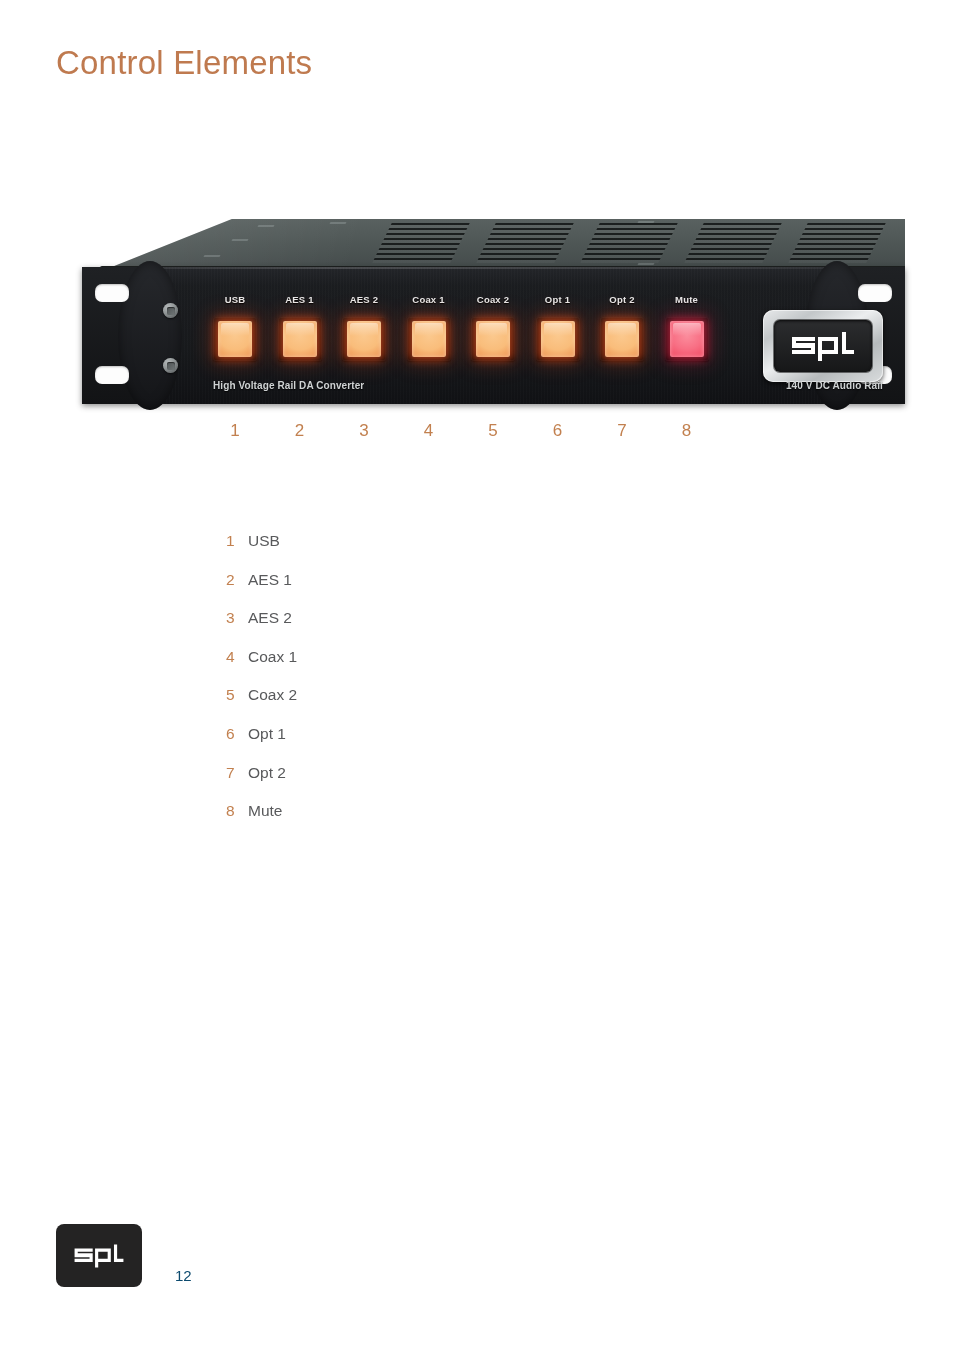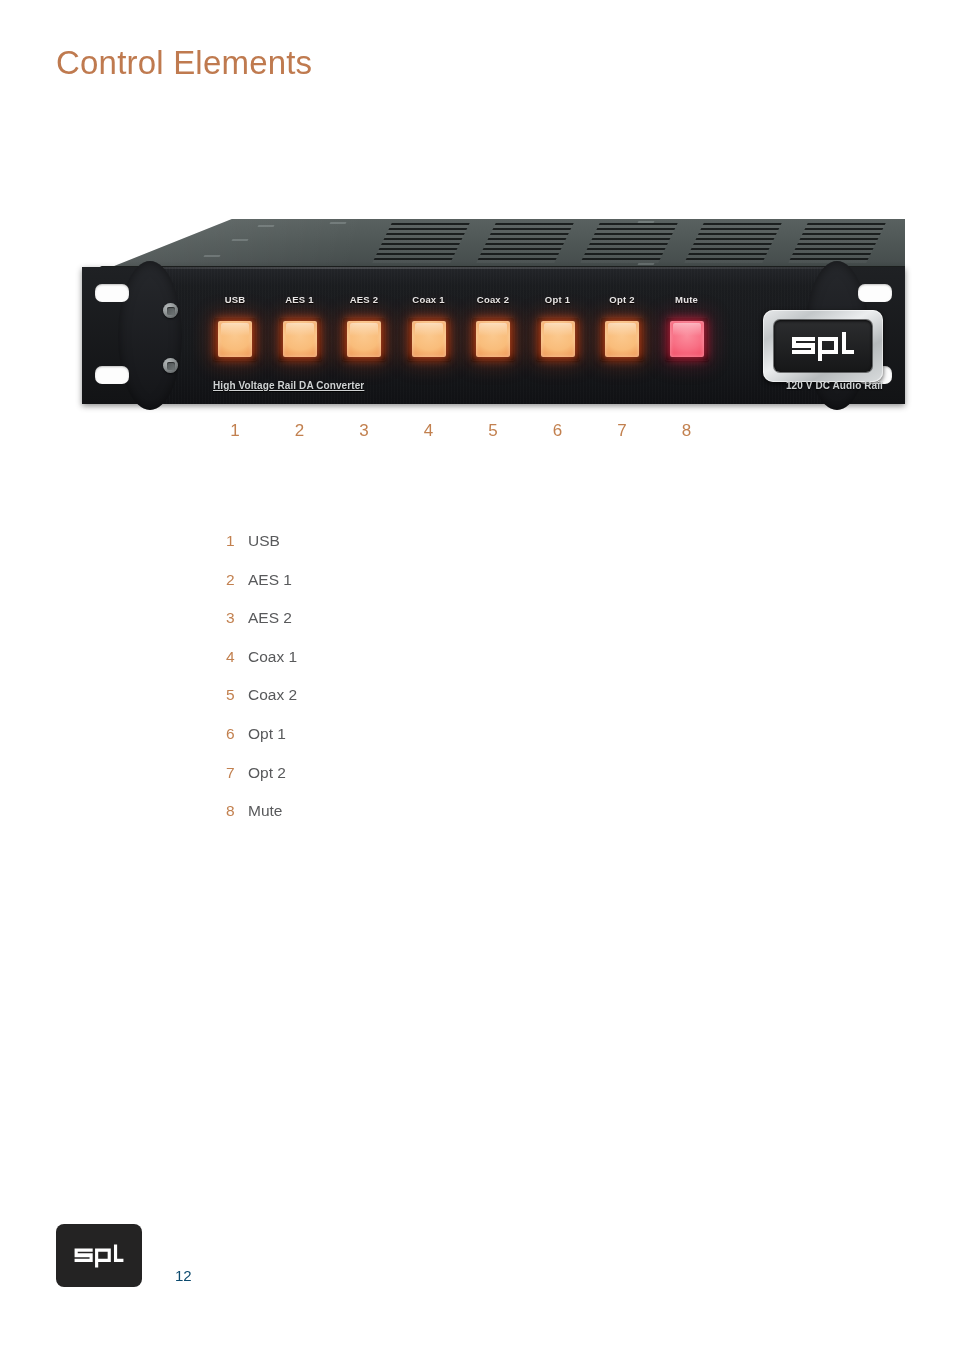--- a/index.html
+++ b/index.html
@@ -159,21 +159,21 @@
   }
 
   
   .face-caption {
     position:absolute; left:131px; right:22px; bottom:13px; height:14px;
   }
   .caption-left, .caption-right {
     position:absolute; bottom:0; font-size:10px; font-weight:700; color:#cfd2d3; letter-spacing:.1px;
     text-shadow:0 1px 1px rgba(0,0,0,.85); white-space:nowrap;
   }
-  .caption-left { left:0;text-decoration:underline; }
+  .caption-left { left:0; }
   .caption-right { right:0; }
 
   
   .callouts { position:absolute; left:213px; top:421px; width:520px; height:26px; }
   .callout {
     position:absolute; top:0; width:44px; text-align:center;
     font-size:17px; color:#c2804f; font-weight:400;
   }
 
   
@@ -320,21 +320,21 @@
               <path d="M56 14 H96 V48 H64 V62 H56 Z M64 22 V40 H88 V22 Z"></path>
 
               <path d="M104 4 H112 V40 H128 V48 H104 Z"></path>
             </g>
           </svg>
         </div>
       </div>
 
       <div class="face-caption">
         <span class="caption-left">High Voltage Rail DA Converter</span>
-        <span class="caption-right">120 V DC Audio Rail</span>
+        <span class="caption-right">140 V DC Audio Rail</span>
       </div>
     </div>
   </div>
 
   <div class="callouts" id="callout-row">
       <div class="callout" style="left: 0px;">1</div>
       <div class="callout" style="left: 64.5px;">2</div>
       <div class="callout" style="left: 129px;">3</div>
       <div class="callout" style="left: 193.5px;">4</div>
       <div class="callout" style="left: 258px;">5</div>

